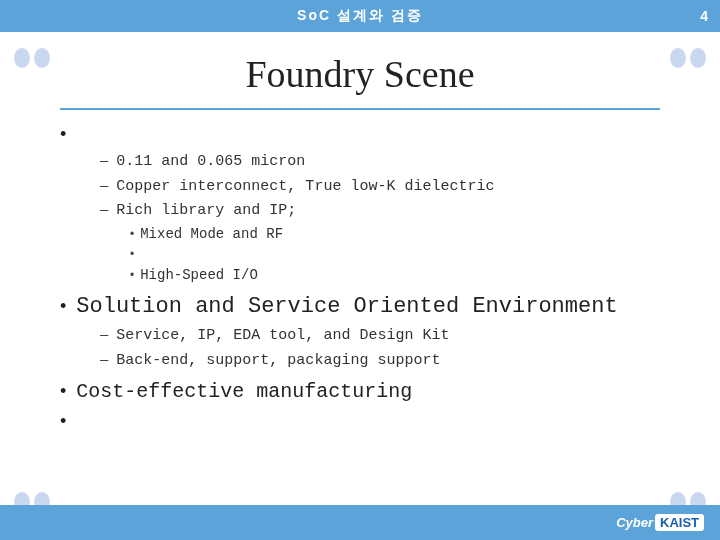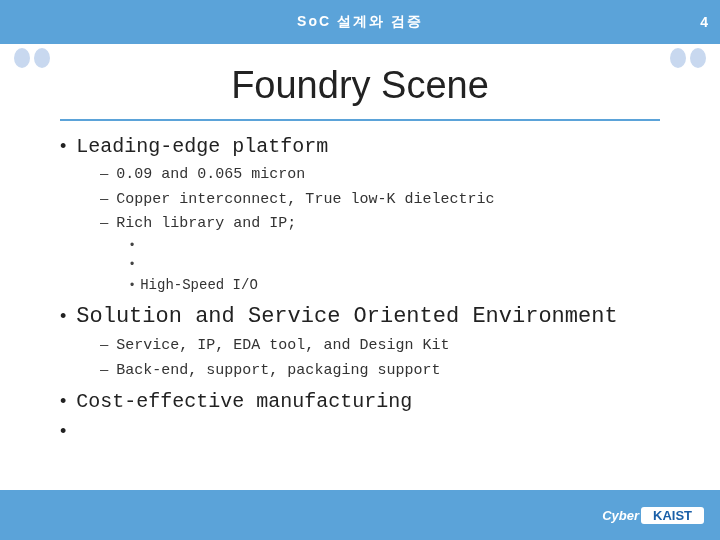--- a/index.html
+++ b/index.html
@@ -9,21 +9,21 @@
       height: 540px;
       background: #ffffff;
       font-family: 'Arial', sans-serif;
       position: relative;
       overflow: hidden;
     }
 
     
     .top-bar {
       background: #5ba3d9;
-      height: 44px;
+      height: 32px;
       display: flex;
       align-items: center;
       justify-content: center;
       position: relative;
     }
 
     .top-bar-title {
       color: #ffffff;
       font-size: 14px;
       font-weight: bold;
@@ -78,21 +78,21 @@
 
     
     .slide-title {
       text-align: center;
       font-size: 38px;
       font-weight: normal;
       color: #222222;
       padding: 10px 0 12px 0;
       border-bottom: 2px solid #5ba3d9;
       margin-bottom: 14px;
-      font-family: Liberation Sans, sans-serif;
+      font-family: Liberation Serif, serif;
     }
 
     
     .bullet-section {
       margin-bottom: 8px;
     }
 
     .main-bullet {
       display: flex;
       align-items: baseline;
@@ -166,21 +166,21 @@
       color: #333333;
       font-family: 'Courier New', monospace;
     }
 
     
     .bottom-bar {
       position: absolute;
       bottom: 0;
       left: 0;
       right: 0;
-      height: 50px;
+      height: 35px;
       background: #5ba3d9;
       display: flex;
       align-items: center;
       justify-content: flex-end;
       padding-right: 16px;
     }
 
     .brand-logo {
       display: flex;
       align-items: center;
@@ -190,21 +190,21 @@
     .brand-cyber {
       color: #ffffff;
       font-size: 13px;
       font-style: italic;
       font-weight: bold;
     }
 
     .brand-kaist-box {
       background: #ffffff;
       border-radius: 3px;
-      padding: 1px 12px;
+      padding: 1px 5px;
       display: flex;
       align-items: flex-start;
     }
 
     .brand-kaist {
       color: #1a5fa8;
       font-size: 13px;
       font-weight: bold;
     }
   </style>
@@ -229,38 +229,38 @@
     <div class="circle"></div>
   </div>
 </div>
 
 <div class="content">
   <h1 class="slide-title">Foundry Scene</h1>
 
   <div class="bullet-section">
     <div class="main-bullet">
       <span class="bullet-dot">•</span>
-      <span class="bullet-text">Leading-edge platform</span>
     </div>
     <div class="sub-bullets">
       <div class="sub-bullet">
         <span class="dash">–</span>
-        <span class="sub-text">0.09 and 0.065 micron</span>
+        <span class="sub-text">0.11 and 0.065 micron</span>
       </div>
       <div class="sub-bullet">
         <span class="dash">–</span>
         <span class="sub-text">Copper interconnect, True low-K dielectric</span>
       </div>
       <div class="sub-bullet">
         <span class="dash">–</span>
         <span class="sub-text">Rich library and IP;</span>
       </div>
       <div class="sub-sub-bullets">
         <div class="sub-sub-bullet">
           <span class="small-dot">•</span>
+          <span class="sub-sub-text">Mixed Mode and RF</span>
         </div>
         <div class="sub-sub-bullet">
           <span class="small-dot">•</span>
         </div>
         <div class="sub-sub-bullet">
           <span class="small-dot">•</span>
           <span class="sub-sub-text">High-Speed I/O</span>
         </div>
       </div>
     </div>

